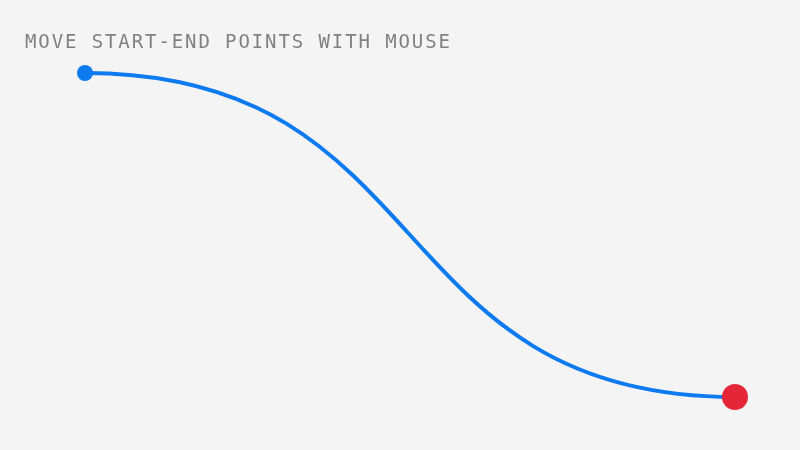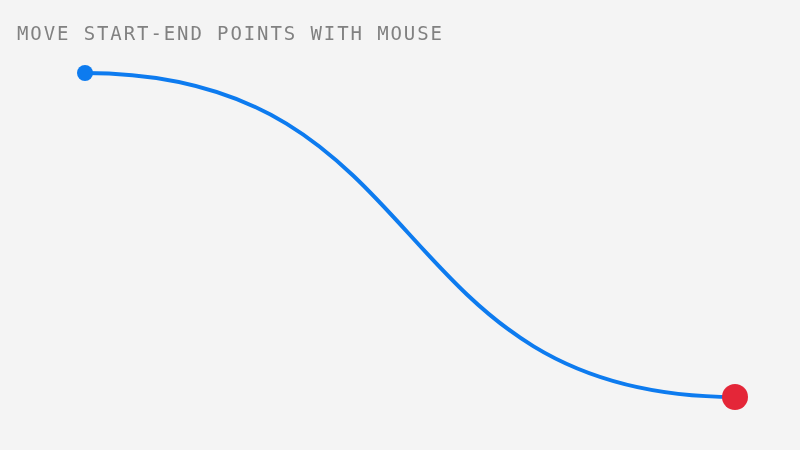--- a/index.html
+++ b/index.html
@@ -25,21 +25,21 @@
   #canvas-svg {
     position: absolute;
     left: 0;
     top: 0;
     display: block;
   }
   #title {
     position: absolute;
     left: 13px;
     top: 17px;
-    margin: 4px;
+    margin: 12px;
     font-family: "DejaVu Sans Mono", "Liberation Mono", monospace;
     font-size: 19px;
     line-height: 24px;
     font-weight: 400;
     letter-spacing: 1.9px;
     color: #818181;
     white-space: nowrap;
     text-transform: uppercase;
     -webkit-font-smoothing: none;
     user-select: none;

